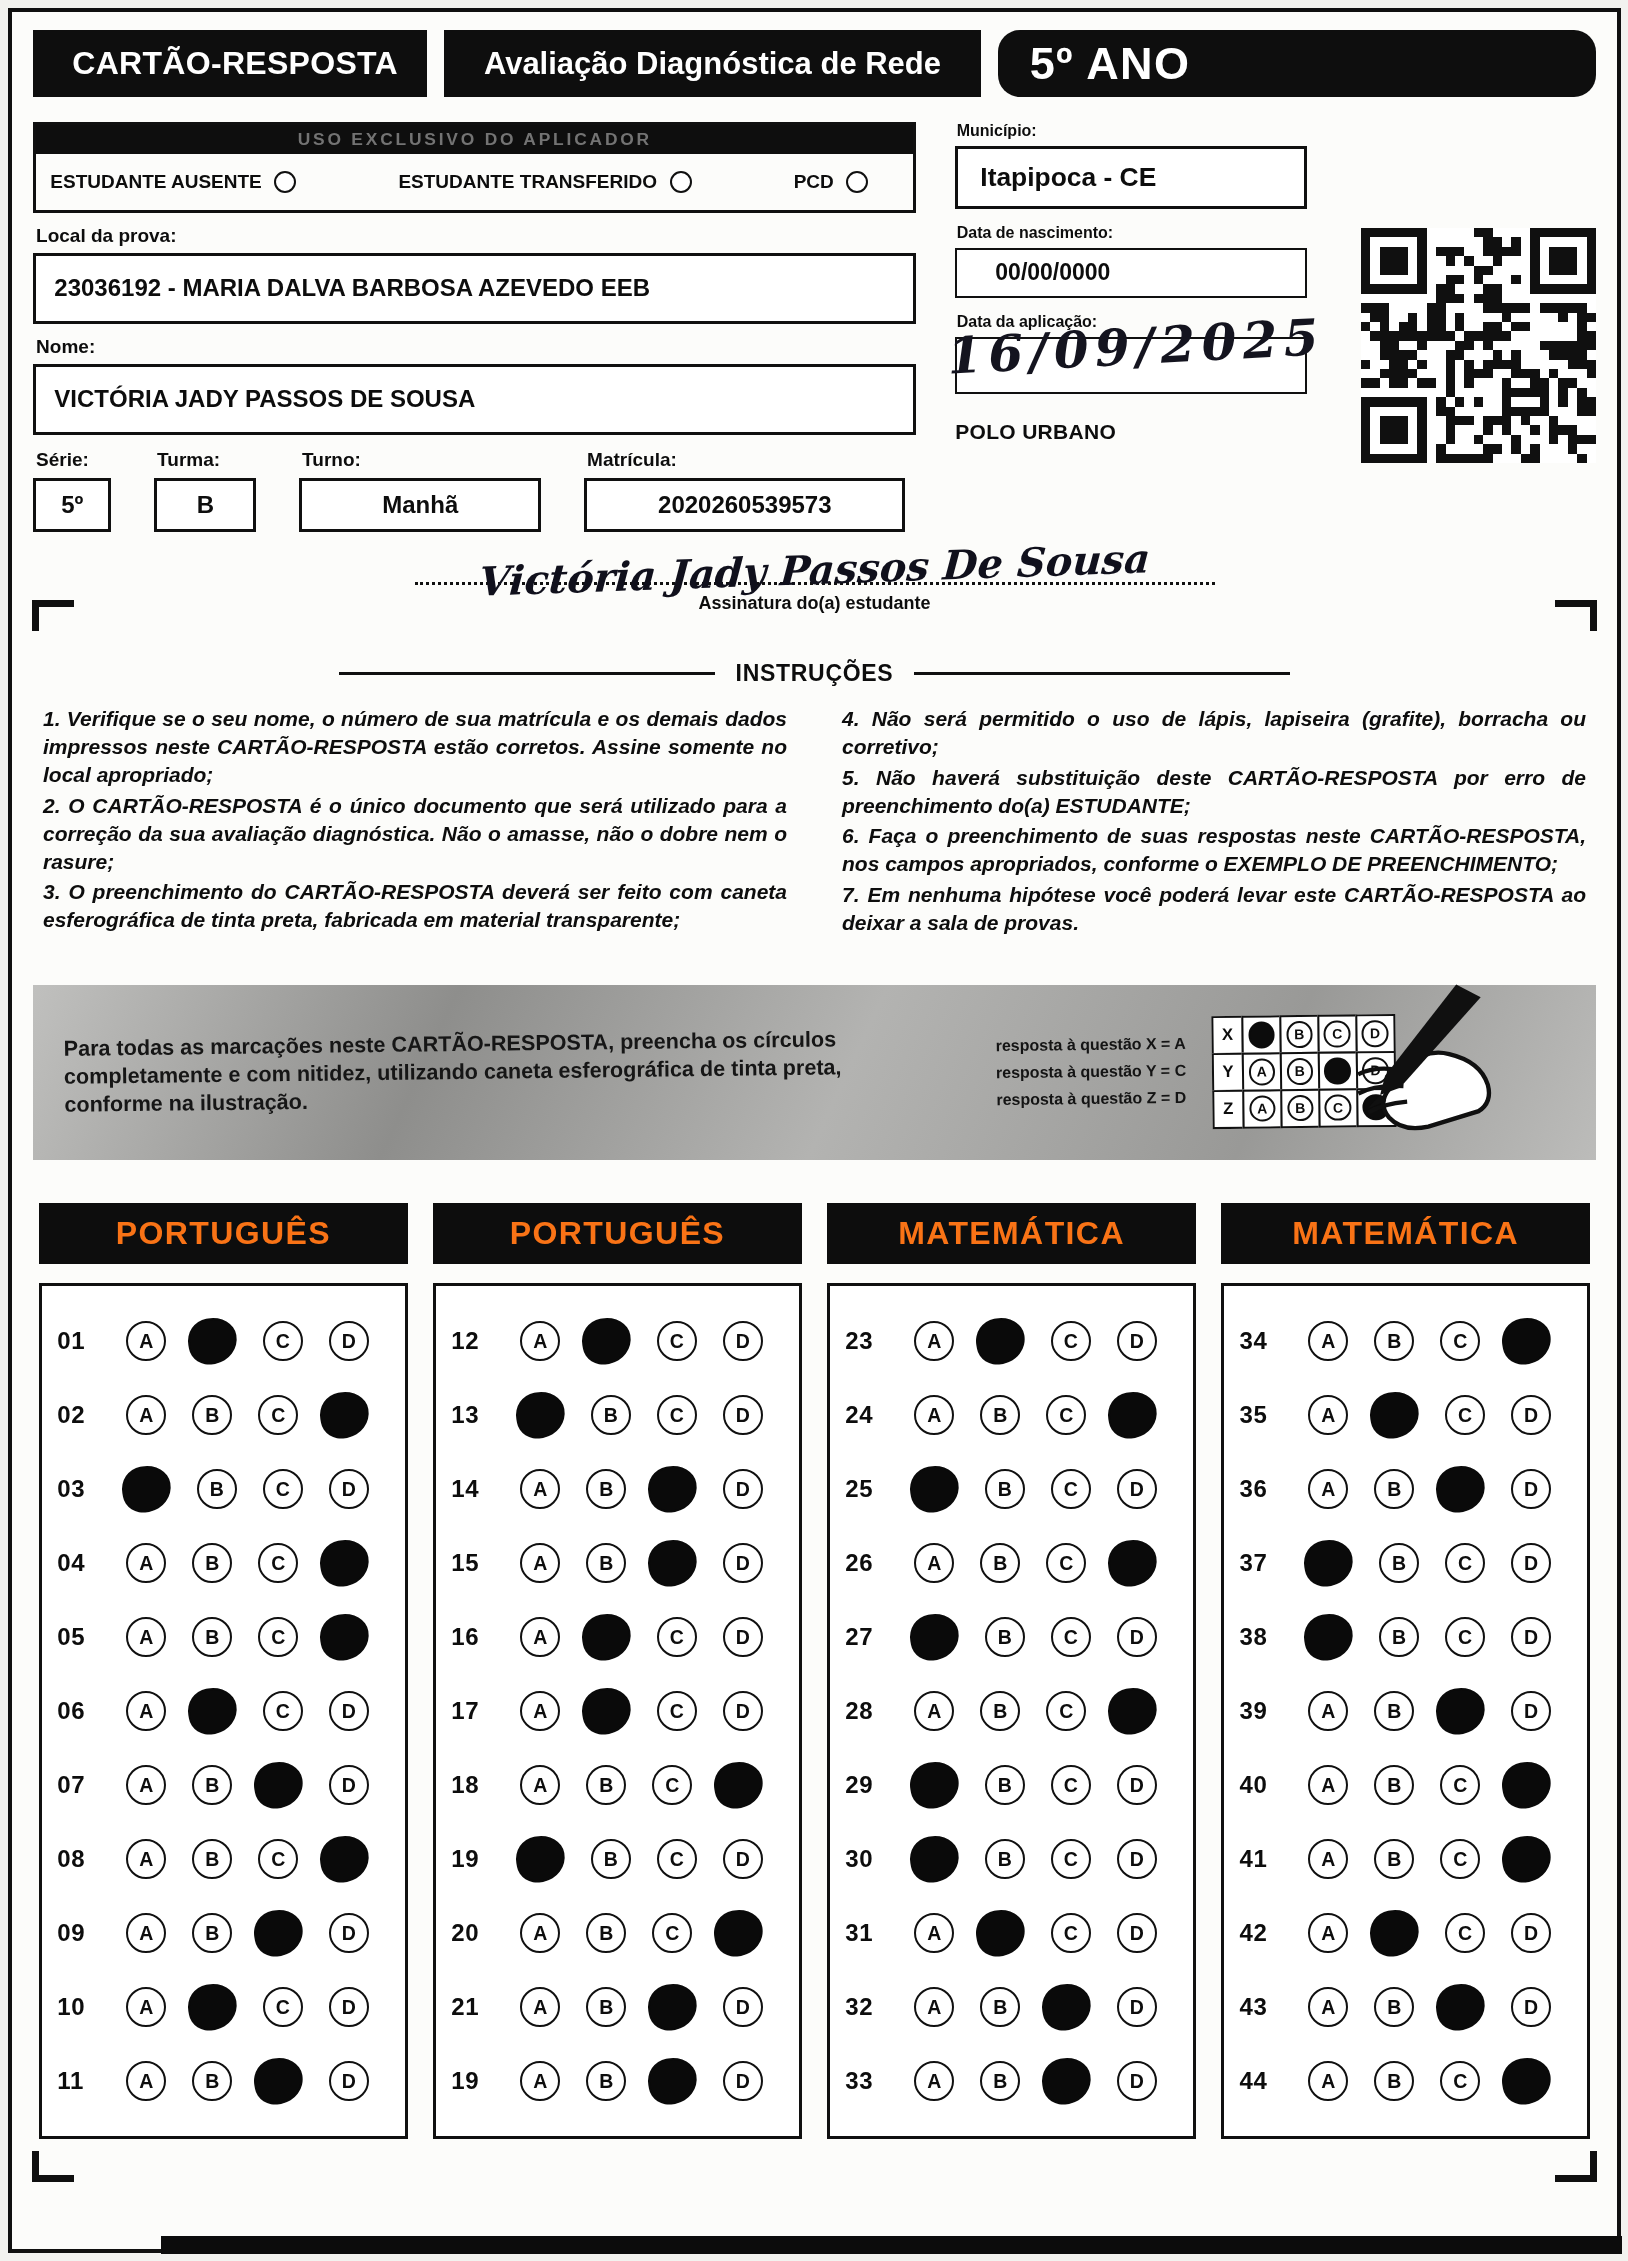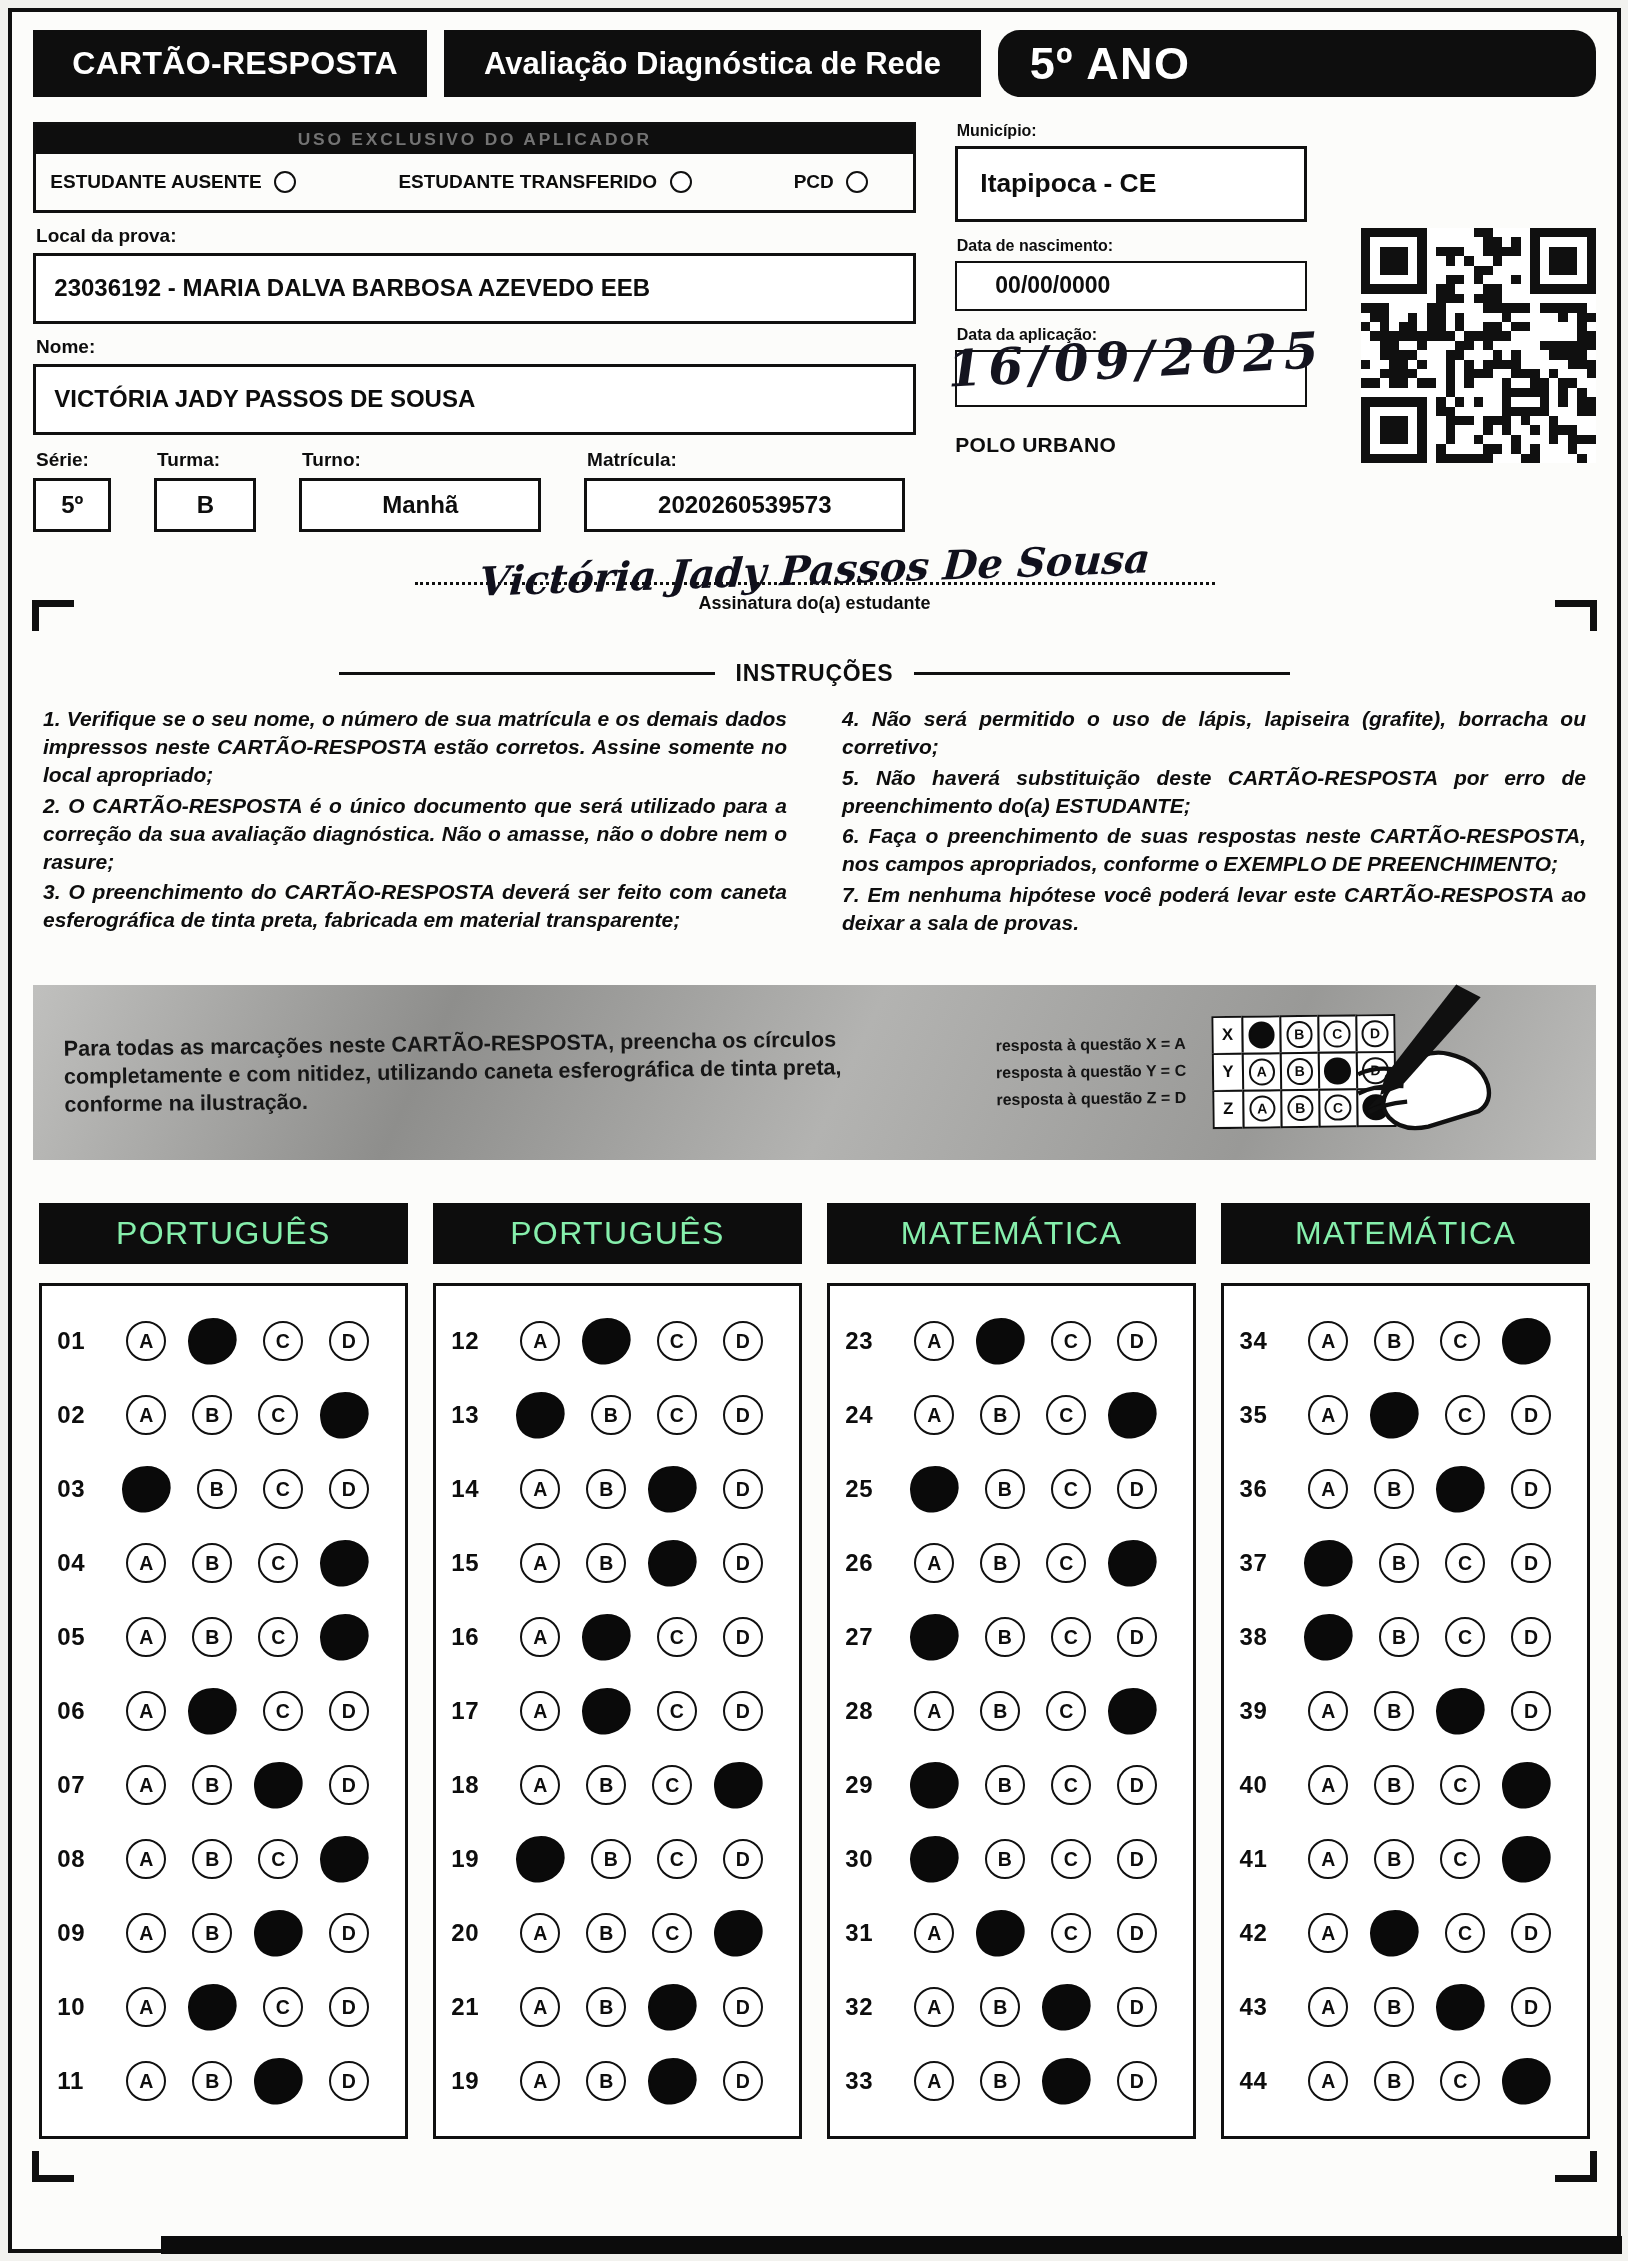--- a/index.html
+++ b/index.html
@@ -45,21 +45,21 @@
   .sf .field-label { margin:0 0 7px 2.8px; }
   .sf-box { border:3.5px solid #101010; height:54px; display:flex; align-items:center; justify-content:center; font-size:24px; font-weight:bold; background:#fff; }
   .sf.serie .sf-box { width:78px; }
   .sf.turma .sf-box { width:102px; }
   .sf.turno .sf-box { width:242px; }
   .sf.matricula .sf-box { width:321px; }
 
   .fr-fields { width:352px; }
   .fr-label { font-size:16px; font-weight:bold; margin:0 0 5.6px 1.4px; }
   .fr-label.mt { margin-top:15.3px; }
-  .municipio-box { border:3.5px solid #101010; height:76px; display:flex; align-items:center; padding:0 22px; font-size:26.4px; font-weight:bold; background:#fff; }
+  .municipio-box { border:3.5px solid #101010; height:63px; display:flex; align-items:center; padding:0 22px; font-size:26.4px; font-weight:bold; background:#fff; }
   .nascimento-box { border:2.8px solid #101010; height:50px; display:flex; align-items:center; padding:0 38px; font-size:23px; font-weight:bold; background:#fff; }
   .aplicacao-wrap { position:relative; }
   .aplicacao-box { border:2.8px solid #101010; height:57px; background:#fff; }
   .handwritten-date {
     position:absolute; left:-8.3px; top:-19.5px;
     font-family:"DejaVu Serif", serif; font-style:italic; font-weight:bold;
     font-size:50px; color:#14141f; letter-spacing:6.3px; white-space:nowrap;
     transform:rotate(-3deg);
   }
   .polo { font-size:21px; font-weight:bold; margin-top:26.4px; letter-spacing:0.3px; }
@@ -96,21 +96,21 @@
   .ex-row { display:flex; }
   .ex-label-cell { width:32px; height:39px; border:2.1px solid #101010; background:#fff; display:flex; align-items:center; justify-content:center; font-size:16.7px; font-weight:bold; margin:-2.1px 0 0 -2.1px; }
   .ex-cell { width:40px; height:39px; border:2.1px solid #101010; background:#fff; display:flex; align-items:center; justify-content:center; margin:-2.1px 0 0 -2.1px; }
   .ex-bubble { width:26.4px; height:26.4px; border:2.1px solid #101010; border-radius:50%; display:flex; align-items:center; justify-content:center; font-size:14px; font-weight:bold; background:#fff; }
   .ex-bubble.filled { background:#0c0c0c; border-color:#0c0c0c; }
   .hand-illustration { position:absolute; right:-103px; top:-40px; width:174px; height:163px; z-index:3; }
 
   
   .answers { display:flex; gap:25px; margin-top:43px; padding:0 5.6px; }
   .answer-col { flex:1; }
-  .col-header { background:#0d0d0d; color:#86efac; height:61px; display:flex; align-items:center; justify-content:center; font-size:32px; font-weight:normal; letter-spacing:1.4px; }
+  .col-header { background:#0d0d0d; color:#f97316; height:61px; display:flex; align-items:center; justify-content:center; font-size:32px; font-weight:bold; letter-spacing:1.4px; }
   .answer-box { border:3.5px solid #101010; margin-top:19.5px; padding:18px 11px 18px 15.3px; background:#fff; }
   .q-row { display:flex; align-items:center; height:74px; }
   .q-num { width:43px; font-size:24px; font-weight:bold; letter-spacing:0.7px; }
   .bubble { width:40px; height:40px; border:2.8px solid #101010; border-radius:50%; display:flex; align-items:center; justify-content:center;
             font-size:19.5px; font-weight:bold; margin-left:26px; flex-shrink:0; background:#fff; }
   .bubble.filled {
     width:49px; height:46px; margin-left:21.6px;
     background:#0a0a0a; border-color:#0a0a0a;
     border-radius:47% 53% 55% 45% / 52% 48% 56% 44%;
     transform:rotate(-10deg);

